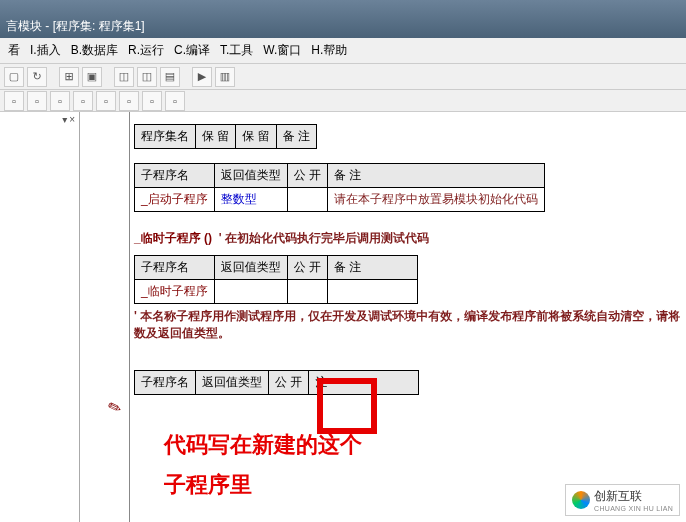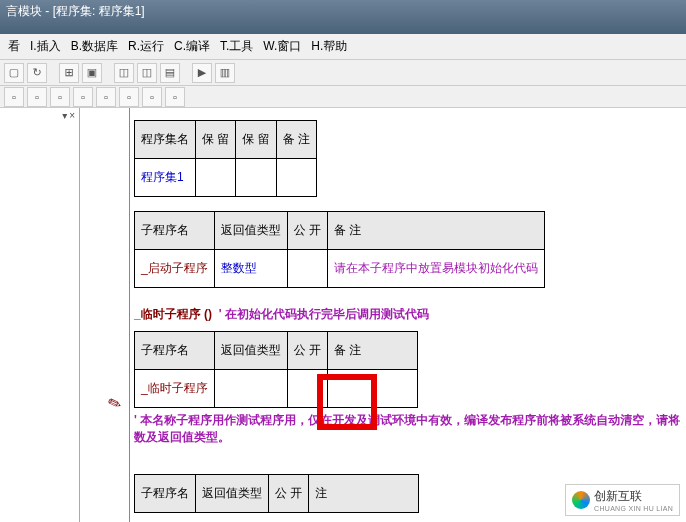--- a/index.html
+++ b/index.html
@@ -9,21 +9,21 @@
     font-size: 12px;
     background: #fff;
     width: 686px;
     height: 522px;
     overflow: hidden;
     position: relative;
   }
   .titlebar {
     background: linear-gradient(#6b8299, #4a6278);
     color: #fff;
-    padding: 4px 6px;
+    padding: 19px 6px;
     font-size: 12px;
     height: 34px;
     line-height: 14px;
   }
   .menubar {
     background: #f0f0f0;
     border-bottom: 1px solid #ccc;
     padding: 2px 4px;
     display: flex;
     gap: 2px;
@@ -87,33 +87,33 @@
   .code-area {
     margin-left: 54px;
     padding-top: 12px;
   }
   table.grid {
     border-collapse: collapse;
     margin-bottom: 4px;
   }
   table.grid th, table.grid td {
     border: 1px solid #000;
-    padding: 10px 6px;
+    padding: 3px 6px;
     font-size: 12px;
     text-align: left;
     height: 18px;
     min-width: 40px;
     background: #fff;
   }
   table.grid th {
     background: #e8e8e8;
     font-weight: normal;
   }
   .link-blue { color: #0000cc; }
-  .green { color: #a21caf; }
+  .green { color: #7f1d1d; }
   .maroon { color: #800000; margin-top: 12px; }
   .cmt-line { margin: 2px 0 2px 0; font-weight: bold; }
   .annot {
     color: #e60000;
     font-weight: bold;
     font-size: 22px;
     line-height: 1.8;
     margin-left: 30px;
     margin-top: 30px;
     font-family: "Microsoft YaHei", sans-serif;
@@ -214,26 +214,20 @@
     <div class="code-area">
 
       <table class="grid">
         <tbody>
             <tr>
           <th>程序集名</th>
           <th>保 留</th>
           <th>保 留</th>
           <th>备 注</th>
         </tr>
-        <tr>
-          <td class="link-blue">程序集1</td>
-          <td></td>
-          <td></td>
-          <td></td>
-        </tr>
       </tbody>
         </table>
 
       <div style="height:10px"></div>
 
       <table class="grid">
         <tbody>
             <tr>
           <th>子程序名</th>
           <th>返回值类型</th>
@@ -285,20 +279,21 @@
             <tr>
           <th>子程序名</th>
           <th>返回值类型</th>
           <th>公 开</th>
           <th style="min-width:110px">注</th>
         </tr>
       </tbody>
         </table>
 
       <div class="annot">
+        <div>代码写在新建的这个</div>
         <div>子程序里</div>
       </div>
 
     </div>
 
     <div class="red-box" style="left:237px; top:266px; width:60px; height:56px;"></div>
 
   </div>
 </div>
 

